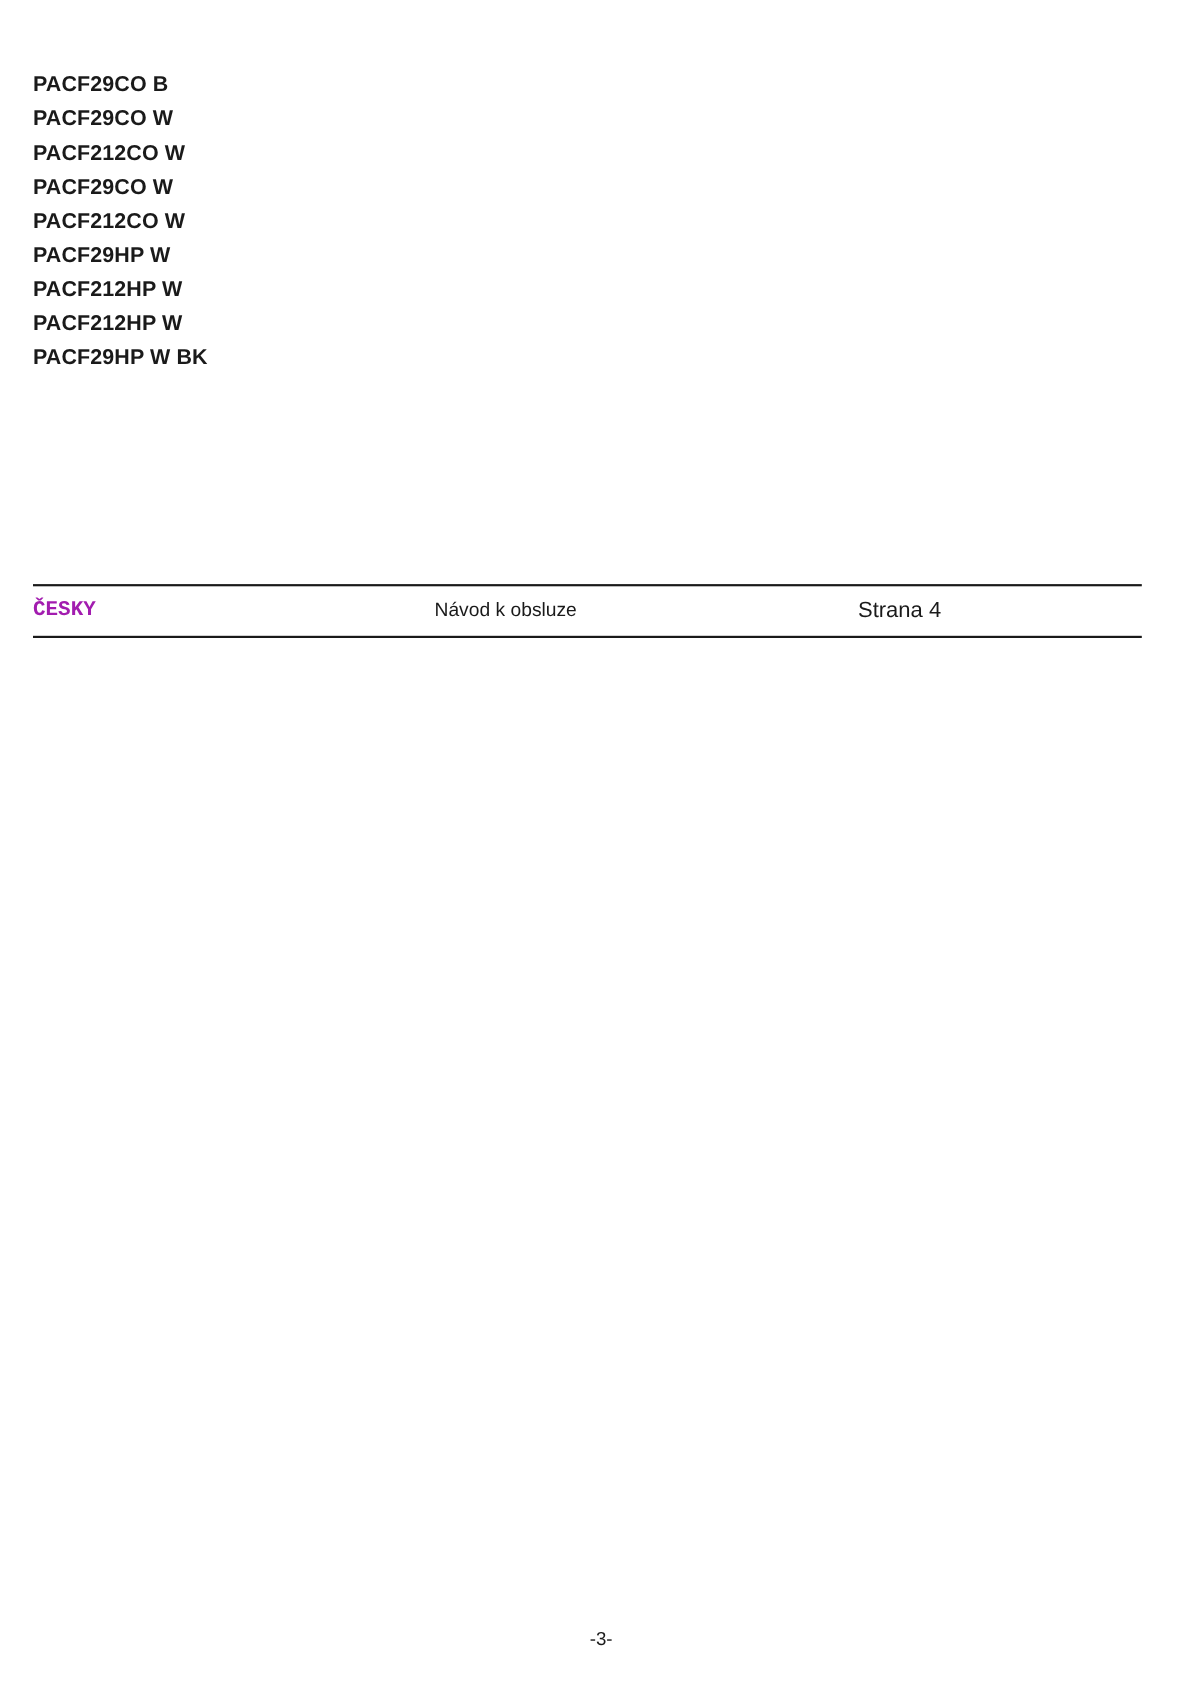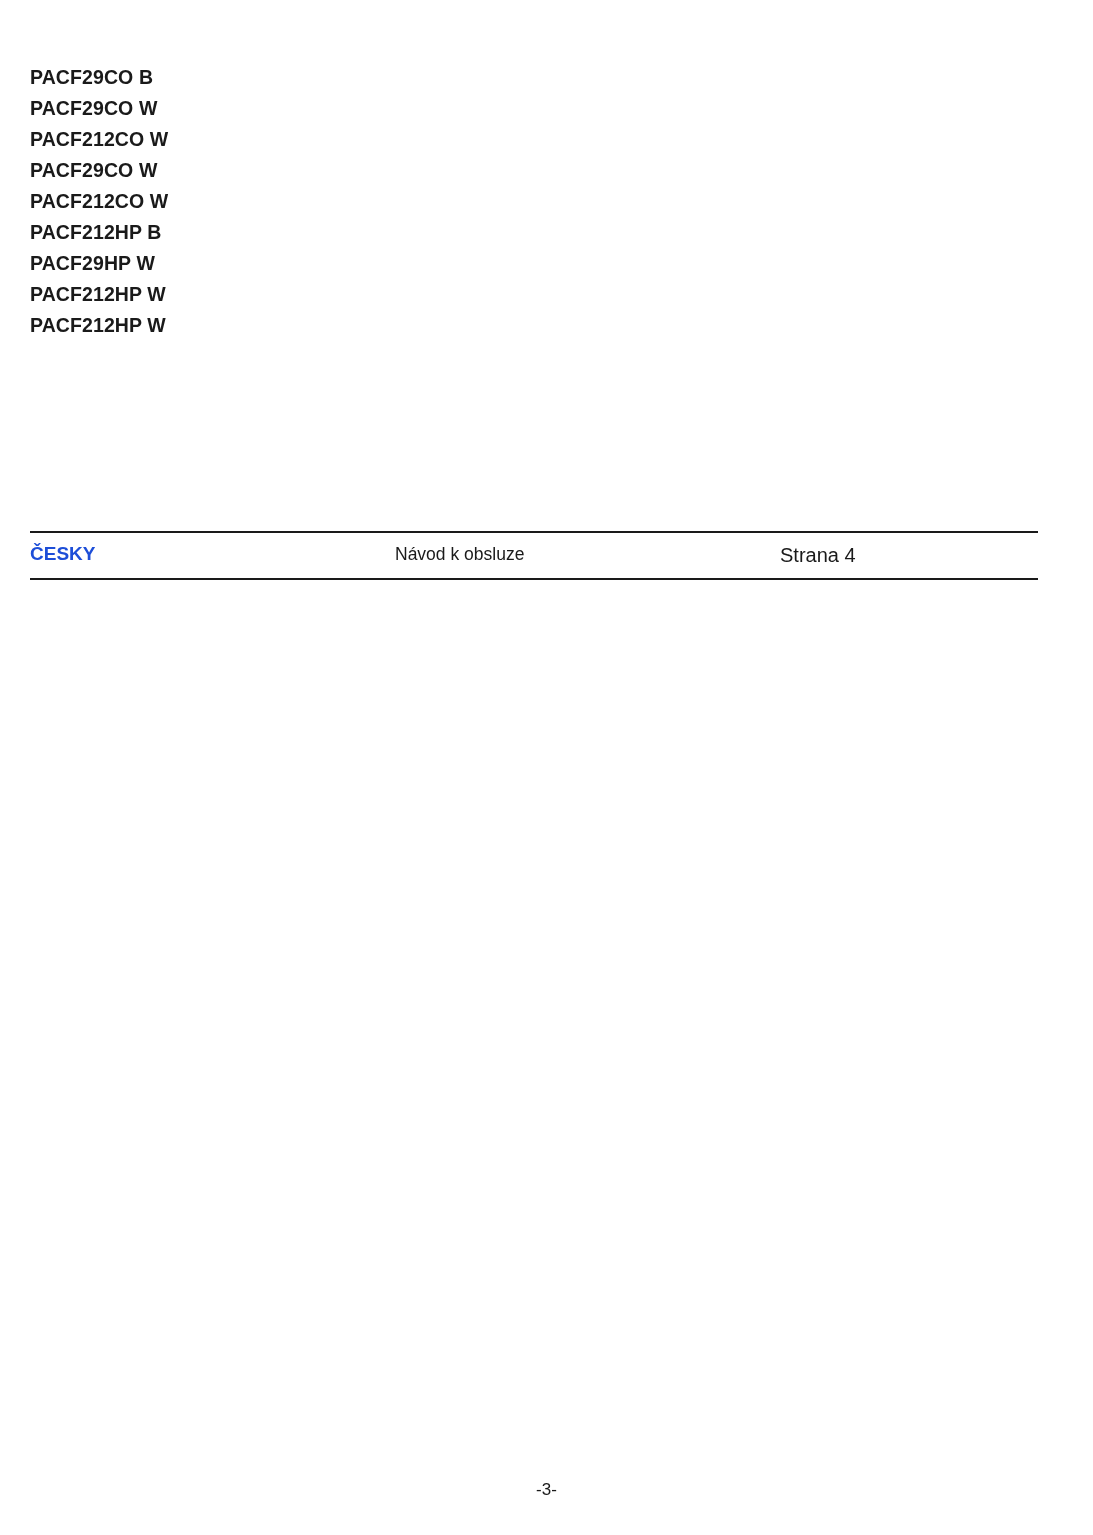--- a/index.html
+++ b/index.html
@@ -51,21 +51,22 @@
   .footer-row {
     position: relative;
     height: 45px;
   }
   .footer-lang {
     position: absolute;
     left: 0;
     top: 10px;
     font-size: 19px;
     font-weight: bold;
-    color: #1d4ed8;
+    color: #a21caf;
+    font-family: Liberation Mono, monospace;
   }
   .footer-title {
     position: absolute;
     left: 365px;
     top: 11px;
     font-size: 17.5px;
     color: #1a1a1a;
   }
   .footer-page {
     position: absolute;
@@ -88,24 +89,24 @@
 <body>
 
 <div class="page">
 
   <div class="model-list">
     <div class="model-line">PACF29CO B</div>
     <div class="model-line">PACF29CO W</div>
     <div class="model-line">PACF212CO W</div>
     <div class="model-line">PACF29CO W</div>
     <div class="model-line">PACF212CO W</div>
-    <div class="model-line">PACF212HP B</div>
     <div class="model-line">PACF29HP W</div>
     <div class="model-line">PACF212HP W</div>
     <div class="model-line">PACF212HP W</div>
+    <div class="model-line">PACF29HP W BK</div>
   </div>
 
   <div class="footer-block">
     <div class="rule"></div>
     <div class="footer-row">
       <div class="footer-lang">ČESKY</div>
       <div class="footer-title">Návod k obsluze</div>
       <div class="footer-page">Strana 4</div>
     </div>
     <div class="rule"></div>

